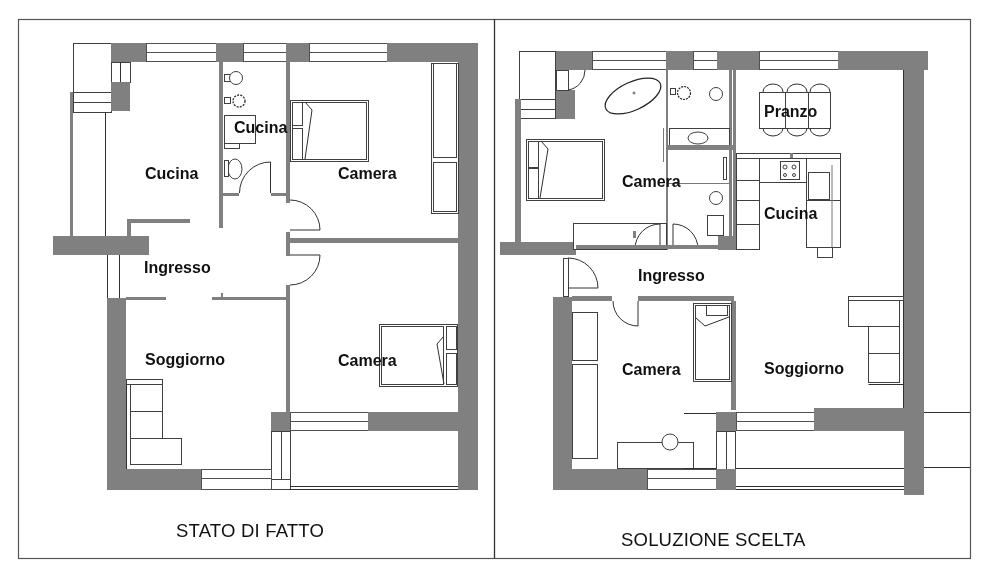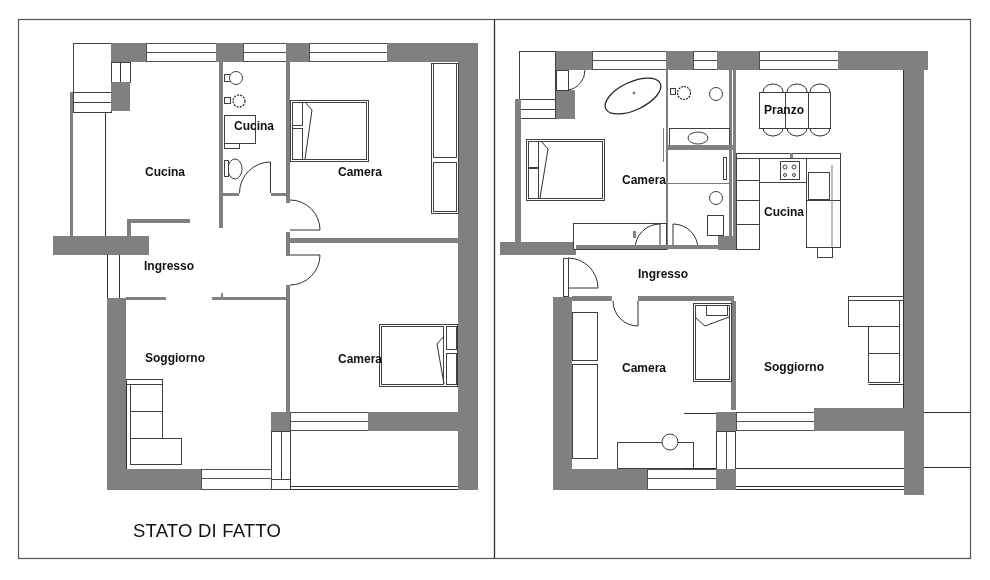--- a/index.html
+++ b/index.html
@@ -6,22 +6,22 @@
   body { width: 990px; height: 580px; overflow: hidden; position: relative; font-family: "Liberation Sans", sans-serif; }
   #stage { position: absolute; left: 0; top: 0; width: 990px; height: 580px; }
   svg { display: block; }
   .wall { fill: #808080; stroke: none; }
   .thin { fill: #ffffff; stroke: #404040; stroke-width: 1; }
   .thin-g { fill: none; stroke: #7a7a7a; stroke-width: 1; }
   .line { fill: none; stroke: #303030; stroke-width: 1; }
   .win { fill: #ffffff; stroke: #505050; stroke-width: 1; }
   .frame { fill: none; stroke: #555555; stroke-width: 1.2; }
   .label-layer { position: absolute; left: 0; top: 0; width: 990px; height: 580px; pointer-events: none; }
-  .lbl { position: absolute; font-family: "Liberation Sans", sans-serif; font-weight: bold; font-size: 12px; color: #111; white-space: nowrap; }
-  .ttl { position: absolute; font-family: "Liberation Sans", sans-serif; font-size: 18.5px; color: #111; white-space: nowrap; letter-spacing: 0.2px; }
+  .lbl { position: absolute; font-family: "Liberation Sans", sans-serif; font-weight: bold; font-size: 16px; color: #111; white-space: nowrap; }
+  .ttl { position: absolute; font-family: "Liberation Sans", sans-serif; font-size: 18.5px; color: #111; white-space: nowrap; letter-spacing: 0.2px; margin-left: 43px; }
 </style>
 </head>
 <body>
 
 <div id="stage">
 <svg width="990" height="580" viewBox="0 0 990 580" xmlns="http://www.w3.org/2000/svg">
 
   <rect class="frame" x="18.5" y="19.5" width="952" height="539"></rect>
   <line x1="494.5" y1="19" x2="494.5" y2="558" stroke="#333" stroke-width="1.3"></line>
 
@@ -264,13 +264,14 @@
   <span class="lbl" style="left:145px;top:351px">Soggiorno</span>
   <span class="lbl" style="left:338px;top:352px">Camera</span>
   <span class="ttl" style="left:133px;top:520px">STATO DI FATTO</span>
 
   <span class="lbl" style="left:764px;top:103px">Pranzo</span>
   <span class="lbl" style="left:622px;top:173px">Camera</span>
   <span class="lbl" style="left:764px;top:205px">Cucina</span>
   <span class="lbl" style="left:638px;top:267px">Ingresso</span>
   <span class="lbl" style="left:622px;top:361px">Camera</span>
   <span class="lbl" style="left:764px;top:360px">Soggiorno</span>
+  <span class="ttl" style="left:578px;top:529px">SOLUZIONE SCELTA</span>
 </div>
 
 </body></html>

